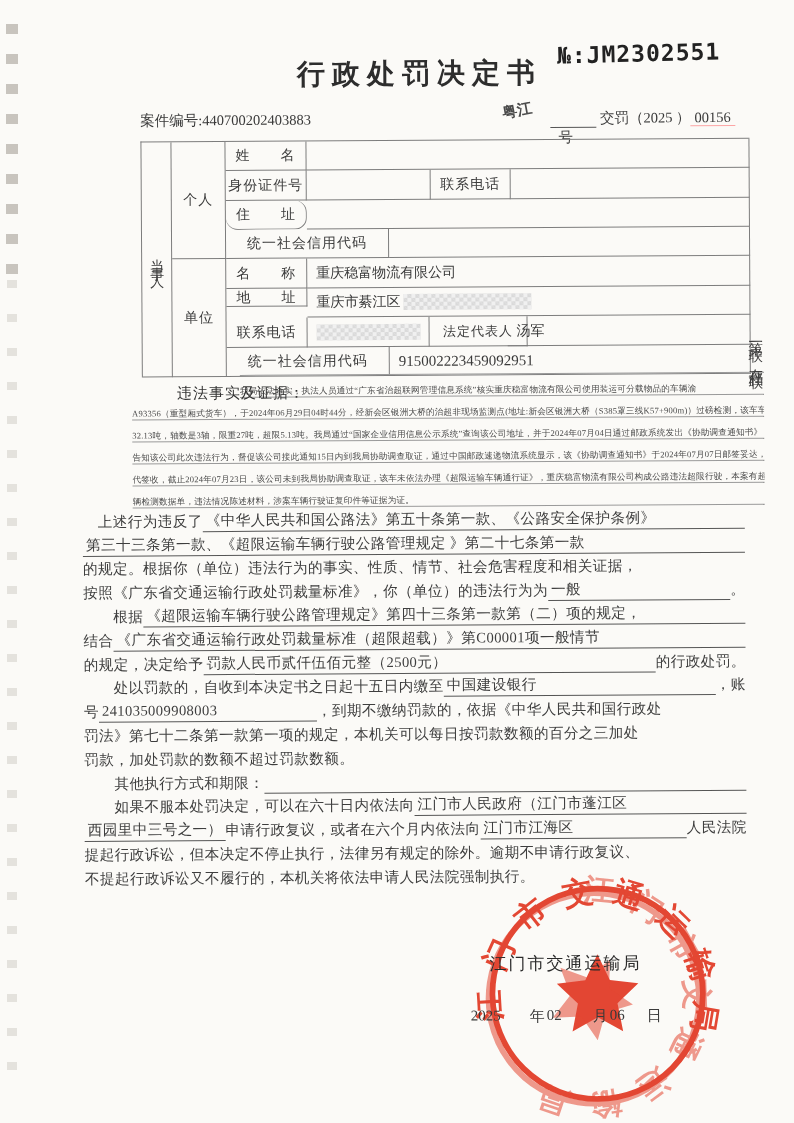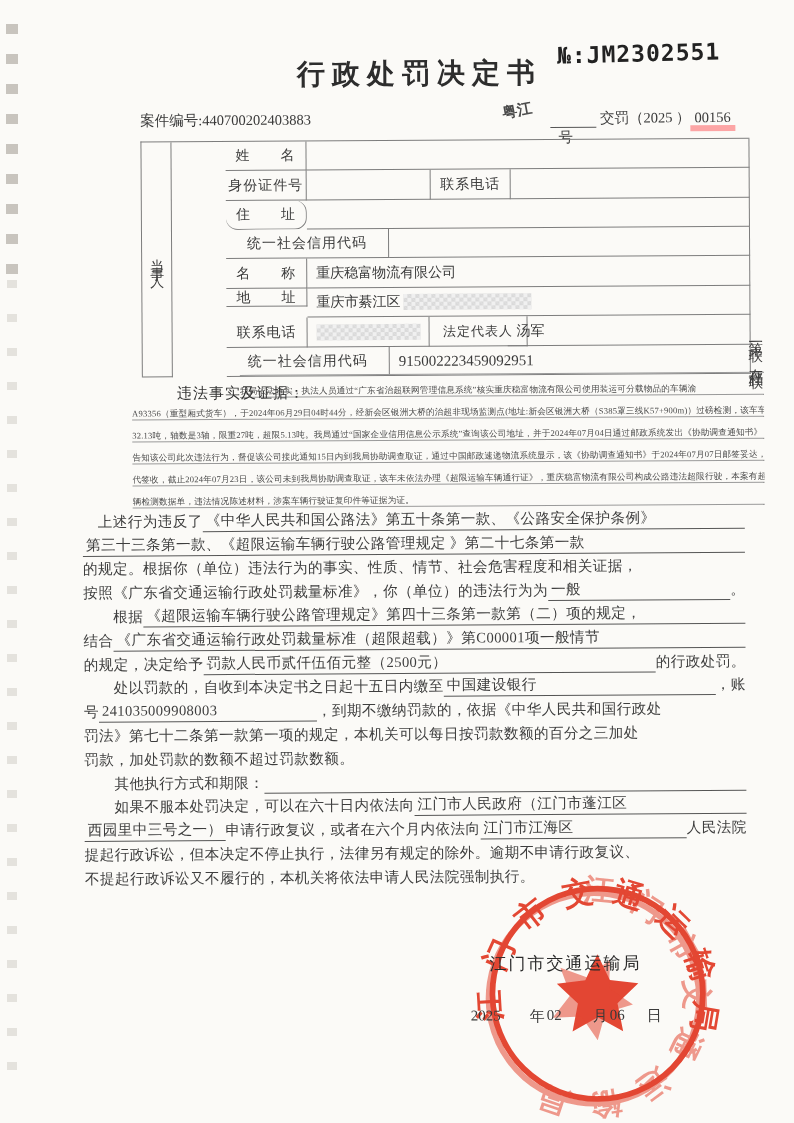--- a/index.html
+++ b/index.html
@@ -14,21 +14,21 @@
   .edge-marks-bottom{position:absolute;left:7px;top:280px;width:10px;height:790px;
     background:repeating-linear-gradient(to bottom,rgba(90,80,66,.4) 0 8px,rgba(90,80,66,0) 8px 34px);
     opacity:.35;filter:blur(.5px);}
   
   .doc-title{left:300px;top:55px;font-size:28px;font-weight:bold;letter-spacing:7px;color:#2d2d2d;}
   .doc-no{left:560px;top:42px;font-size:23px;font-weight:bold;color:#222;
     font-family:"DejaVu Sans Mono",monospace;transform:rotate(-1.2deg);letter-spacing:1px;}
   .case-row{left:143px;top:110px;width:610px;font-size:14.5px;color:#3a3a3a;}
   .ref-hand{position:absolute;left:362px;top:-8px;font-size:15px;color:#4a4a4a;transform:rotate(-10deg);font-weight:bold;}
   .ref-blank1{display:inline-block;width:46px;border-bottom:1px solid #555;}
-  .u-num{border-bottom:6px solid #fca5a5;padding:0 4px;}
+  .u-num{border-bottom:1px solid #fca5a5;padding:0 4px;}
   
   .ptable{left:143px;top:140px;width:608px;height:235px;border-top:1px solid #7d7d7d;border-left:1px solid #7d7d7d;}
   .cell{position:absolute;border-right:1px solid #7d7d7d;border-bottom:1px solid #7d7d7d;box-sizing:border-box;
     font-size:14px;color:#3b3b3b;display:flex;align-items:center;}
   .lab{justify-content:center;letter-spacing:1px;}
   .vert{writing-mode:vertical-rl;justify-content:center;letter-spacing:8px;}
   .val{padding-left:9px;}
   .mosaic{display:inline-block;height:16px;vertical-align:middle;
     background-image:linear-gradient(45deg,#d2d2d2 25%,transparent 25% 75%,#d2d2d2 75%),
       linear-gradient(45deg,#d2d2d2 25%,#eeeeee 25% 75%,#d2d2d2 75%);
@@ -72,31 +72,33 @@
       <span class="ref-hand">粤江</span>
       <span style="position:absolute;left:410px;top:0;">
         <span class="ref-blank1">&nbsp;</span>
         <span>交罚（2025 ）</span><span class="u-num">00156</span>
         <span style="margin-left:8px;">号</span>
       </span>
     </div>
 
     <div class="abs ptable">
       <div class="cell vert" style="left:0;top:0;width:30px;height:235px;">当事人</div>
+      <div class="cell lab" style="left:30px;top:0;width:54px;height:117px;">个人</div>
       <div class="cell lab" style="left:84px;top:0;width:81px;height:29px;">姓　　名</div>
       <div class="cell val" style="left:165px;top:0;width:443px;height:29px;"></div>
       <div class="cell lab" style="left:84px;top:29px;width:81px;height:30px;">身份证件号</div>
       <div class="cell val" style="left:165px;top:29px;width:124px;height:30px;"></div>
       <div class="cell lab" style="left:289px;top:29px;width:80px;height:30px;">联系电话</div>
       <div class="cell val" style="left:369px;top:29px;width:239px;height:30px;"></div>
       <div class="cell lab" style="left:84px;top:59px;width:81px;height:29px;border-radius:12px;">住　　址</div>
       <div class="cell val" style="left:165px;top:59px;width:443px;height:29px;"></div>
       <div class="cell lab" style="left:84px;top:88px;width:163px;height:29px;">统一社会信用代码</div>
       <div class="cell val" style="left:247px;top:88px;width:361px;height:29px;"></div>
 
+      <div class="cell lab" style="left:30px;top:117px;width:54px;height:118px;">单位</div>
       <div class="cell lab" style="left:84px;top:117px;width:81px;height:30px;">名　　称</div>
       <div class="cell val" style="left:165px;top:117px;width:443px;height:30px;">重庆稳富物流有限公司</div>
       <div class="cell lab" style="left:84px;top:147px;width:81px;height:18px;">地　　址</div>
       <div class="cell val" style="left:165px;top:147px;width:443px;height:29px;">
         <span>重庆市綦江区</span>
         <span class="mosaic" style="width:128px;margin-left:3px;"></span>
       </div>
       <div class="cell lab" style="left:84px;top:176px;width:81px;height:30px;">联系电话</div>
       <div class="cell val" style="left:165px;top:176px;width:122px;height:30px;">
         <span class="mosaic" style="width:104px;"></span>

